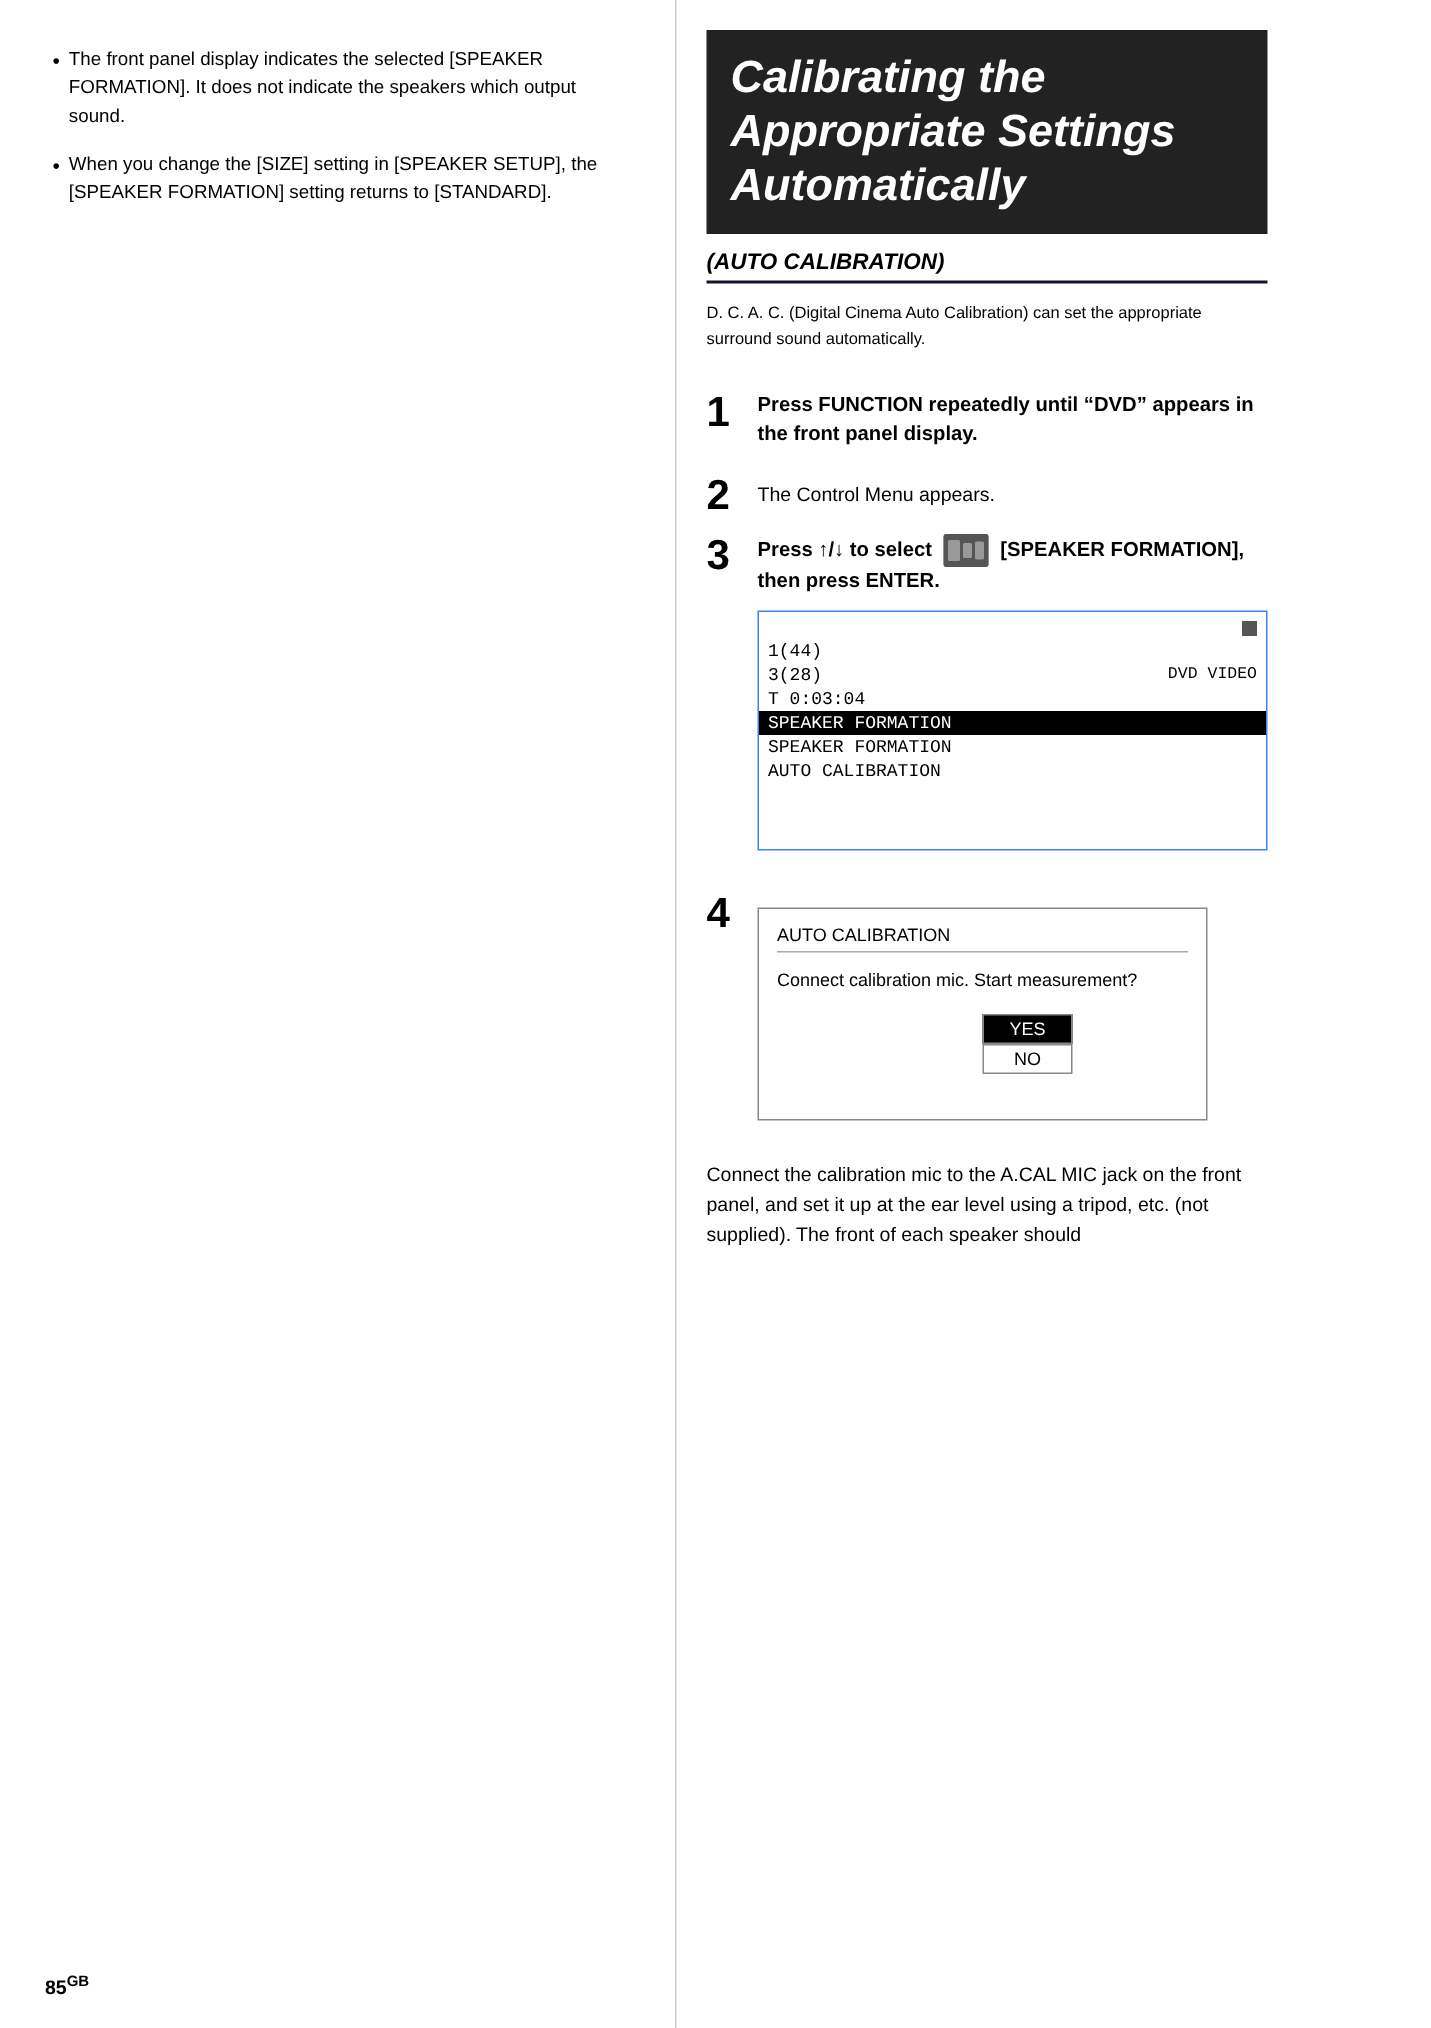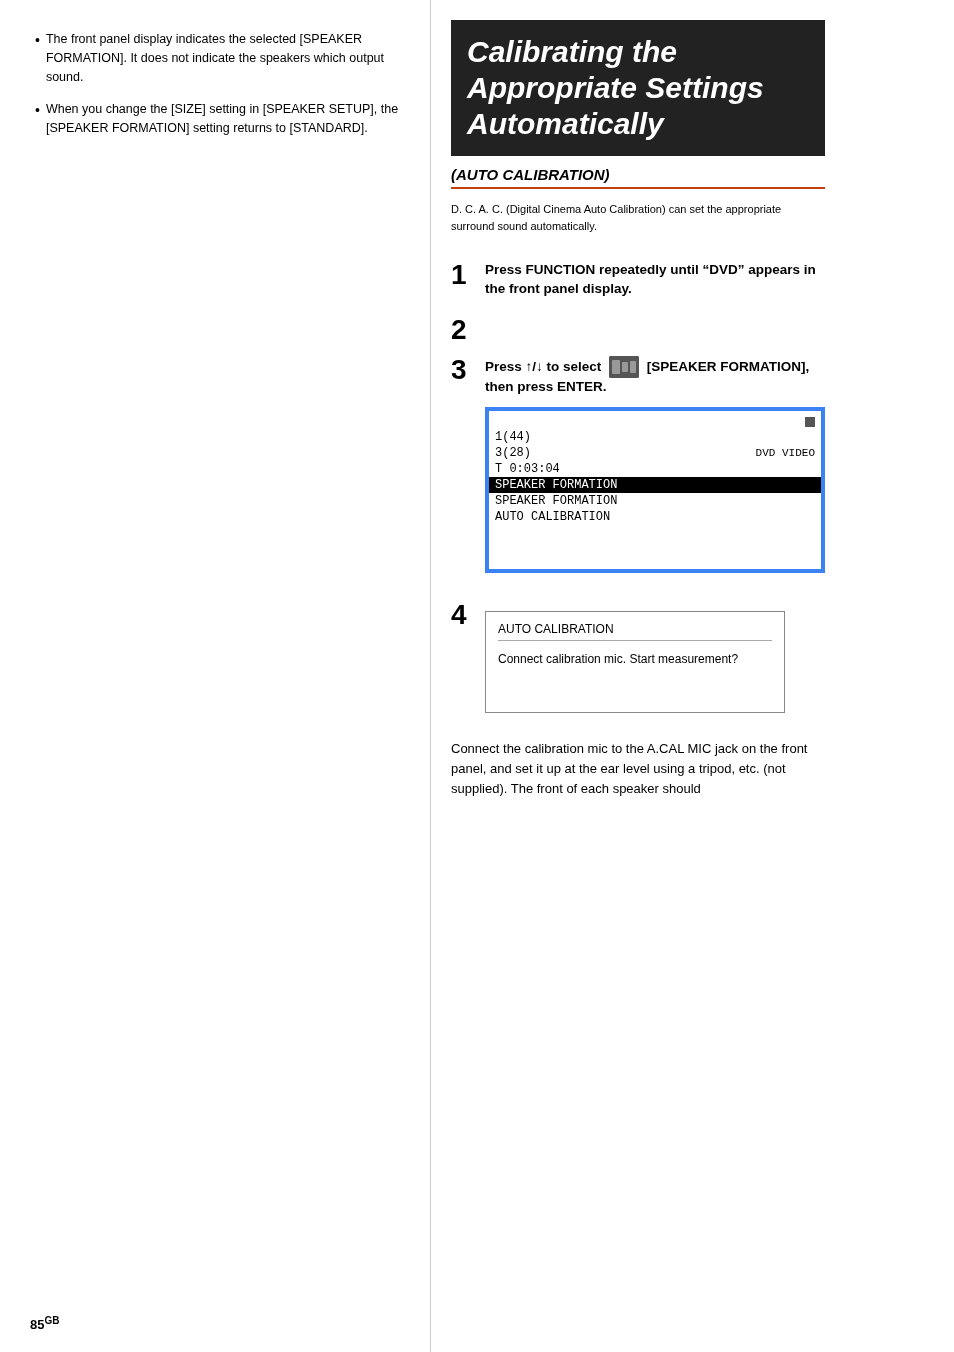--- a/index.html
+++ b/index.html
@@ -10,20 +10,21 @@
       font-family: Arial, Helvetica, sans-serif;
       font-size: 13px;
       color: #000;
       position: relative;
     }
 
     .page-container {
       display: flex;
       width: 954px;
       min-height: 1352px;
+      gap: 20px;
     }
 
     
     .left-column {
       width: 430px;
       padding: 30px 25px 30px 35px;
     }
 
     .left-bullet-list {
       list-style: none;
@@ -66,21 +67,21 @@
       line-height: 1.2;
       font-style: italic;
     }
 
     .subtitle {
       font-style: italic;
       font-weight: bold;
       font-size: 15px;
       margin-bottom: 12px;
       padding-bottom: 4px;
-      border-bottom: 2px solid #c2410c;
+      border-bottom: 2px solid #0f172a;
     }
 
     .intro-text {
       font-size: 11px;
       line-height: 1.55;
       margin-bottom: 26px;
     }
 
     .note-box {
       background: #fff;
@@ -139,21 +140,21 @@
 
     .step-sub {
       font-size: 13px;
       line-height: 1.5;
       font-weight: normal;
       margin-top: 4px;
     }
 
     
     .display-box {
-      border: 4px solid #3b82f6;
+      border: 1px solid #3b82f6;
       margin: 10px 0 16px 0;
       background: #fff;
       font-family: 'Courier New', monospace;
       font-size: 12px;
       padding: 4px 0;
       width: 340px;
     }
 
     .display-row {
       display: flex;
@@ -283,20 +284,21 @@
     <div class="step">
       <div class="step-number">1</div>
       <div class="step-content">
         <div class="step-text">Press FUNCTION repeatedly until “DVD” appears in the front panel display.</div>
       </div>
     </div>
 
     <div class="step">
       <div class="step-number">2</div>
       <div class="step-content">
+        <div class="step-sub">The Control Menu appears.</div>
       </div>
     </div>
 
     <div class="step">
       <div class="step-number">3</div>
       <div class="step-content">
         <div class="step-text">
           <span>Press ↑/↓ to select</span>
           
           <span style="display:inline-block;width:30px;height:22px;background:#555;vertical-align:middle;margin:0 4px;border-radius:2px;position:relative;">
@@ -341,20 +343,24 @@
       </div>
     </div>
 
     <div class="step">
       <div class="step-number">4</div>
       <div class="step-content">
 
         <div class="cal-box">
           <div class="cal-box-title">AUTO CALIBRATION</div>
           <div class="cal-box-text">Connect calibration mic. Start measurement?</div>
+          <div class="cal-buttons">
+            <div class="cal-btn active">YES</div>
+            <div class="cal-btn">NO</div>
+          </div>
           <div style="height: 20px;"></div>
         </div>
 
       </div>
     </div>
 
     <p class="bottom-text">Connect the calibration mic to the A.CAL MIC jack on the front panel, and set it up at the ear level using a tripod, etc. (not supplied). The front of each speaker should</p>
 
   </div>
 

